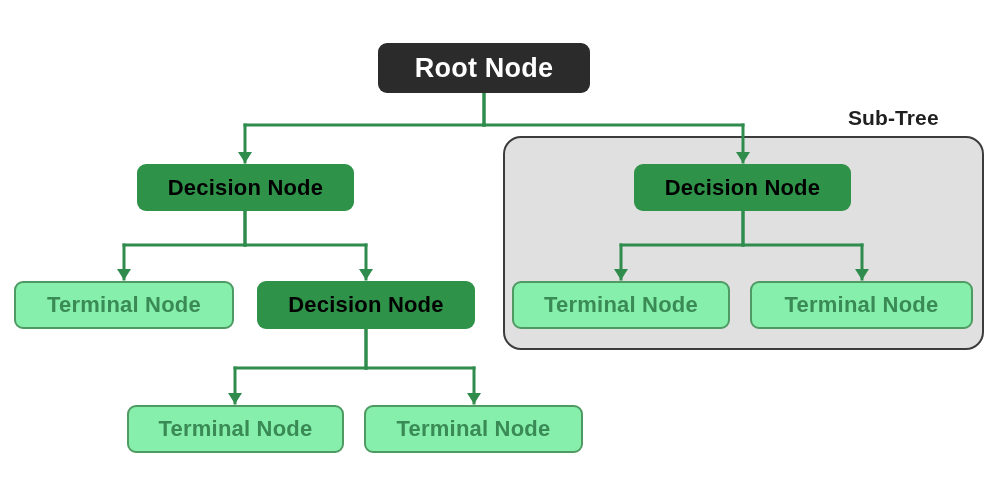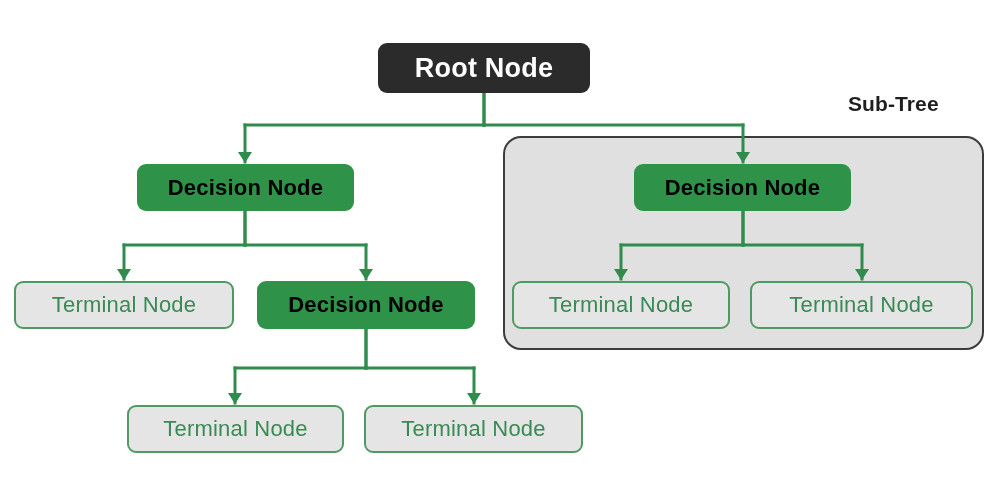--- a/index.html
+++ b/index.html
@@ -55,35 +55,35 @@
     font-weight: bold;
   }
   .node-decision {
     background: #2f9249;
     color: #000000;
     border-radius: 9px;
     font-size: 22px;
     font-weight: bold;
   }
   .node-terminal {
-    background: #e5e5e5;
+    background: #86efac;
     color: #3a8a55;
     border: 2px solid #4f9a62;
     border-radius: 9px;
     font-size: 22px;
-    font-weight: normal;
+    font-weight: bold;
   }
 </style>
 </head>
 <body>
 
 <div id="stage">
 
   <div class="subtree-panel" style="left: 503px; top: 136px; width: 481px; height: 214px; background: rgb(224, 224, 224); border-color: rgb(60, 60, 60);"></div>
-  <div class="subtree-label" style="left: 848px; top: 92px; color: rgb(31, 31, 31);">Sub-Tree</div>
+  <div class="subtree-label" style="left: 848px; top: 106px; color: rgb(31, 31, 31);">Sub-Tree</div>
 
   <svg id="edges" viewBox="0 0 1000 500" xmlns="http://www.w3.org/2000/svg">
       <line x1="484" y1="93" x2="484" y2="125" stroke="#2f8c4c" stroke-width="3" stroke-linecap="square"></line>
       <line x1="484" y1="125" x2="245" y2="125" stroke="#2f8c4c" stroke-width="3" stroke-linecap="square"></line>
       <line x1="245" y1="125" x2="245" y2="162" stroke="#2f8c4c" stroke-width="3" stroke-linecap="square"></line>
       <polygon points="238,152 252,152 245,163" fill="#2f8c4c"></polygon>
       <line x1="484" y1="93" x2="484" y2="125" stroke="#2f8c4c" stroke-width="3" stroke-linecap="square"></line>
       <line x1="484" y1="125" x2="743" y2="125" stroke="#2f8c4c" stroke-width="3" stroke-linecap="square"></line>
       <line x1="743" y1="125" x2="743" y2="162" stroke="#2f8c4c" stroke-width="3" stroke-linecap="square"></line>
       <polygon points="736,152 750,152 743,163" fill="#2f8c4c"></polygon>

